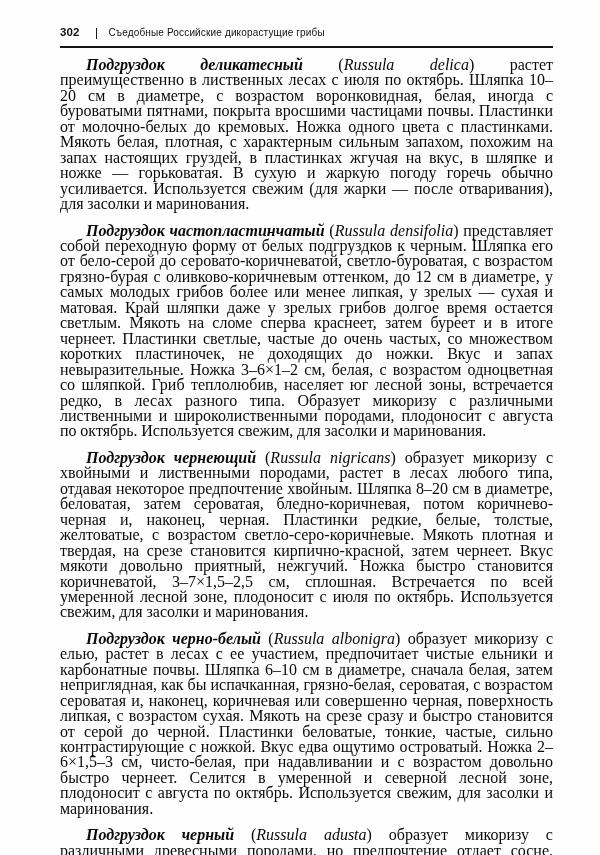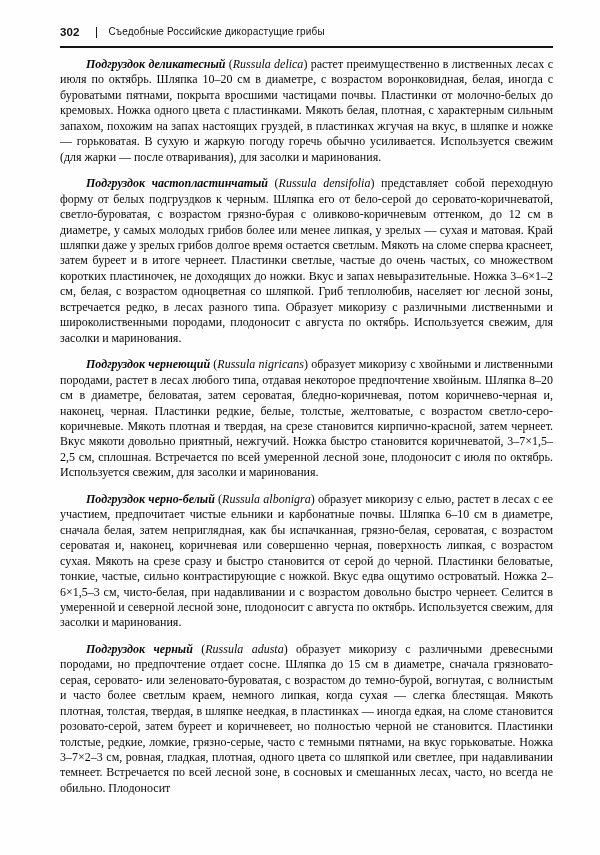--- a/index.html
+++ b/index.html
@@ -26,21 +26,21 @@
     padding: 0;
   }
 
   
   .running-head {
     position: absolute;
     left: 60px;
     top: 26px;
     width: 493px;
     display: flex;
-    align-items: flex-start;
+    align-items: center;
     gap: 0;
   }
   .folio {
     font-family: "Liberation Sans", "DejaVu Sans", sans-serif;
     font-weight: bold;
     font-size: 11.5px;
     letter-spacing: 0.1px;
     color: #111;
   }
   .head-rule-v {
@@ -73,21 +73,21 @@
     position: absolute;
     left: 60px;
     top: 57px;
     width: 493px;
   }
 
   p.para {
     margin: 0 0 11px 0;
     text-indent: 26px;
     text-align: justify;
-    font-size: 12px;
+    font-size: 16px;
     line-height: 15.45px;
     hyphens: manual;
     word-spacing: -0.2px;
   }
   p.para:last-child { margin-bottom: 0; }
 
   .sp-name {
     font-weight: bold;
     font-style: italic;
   }

